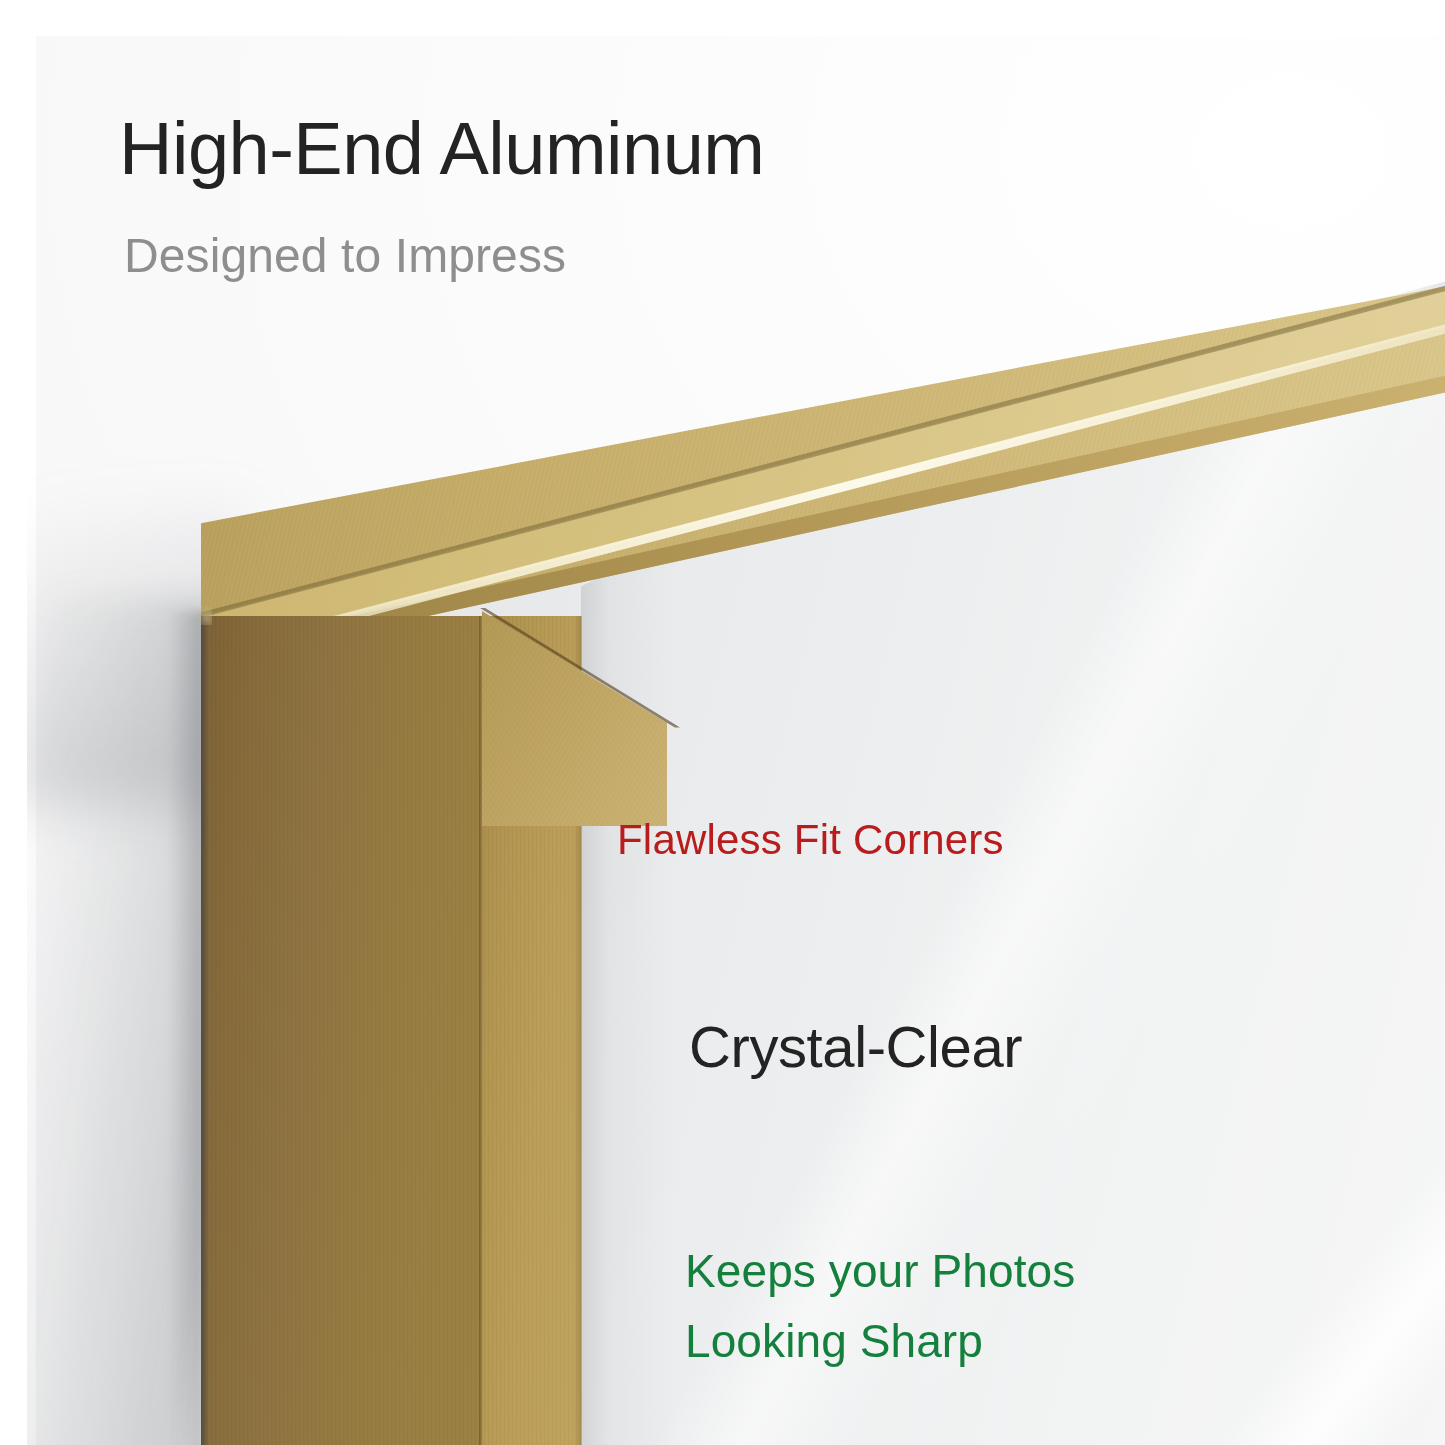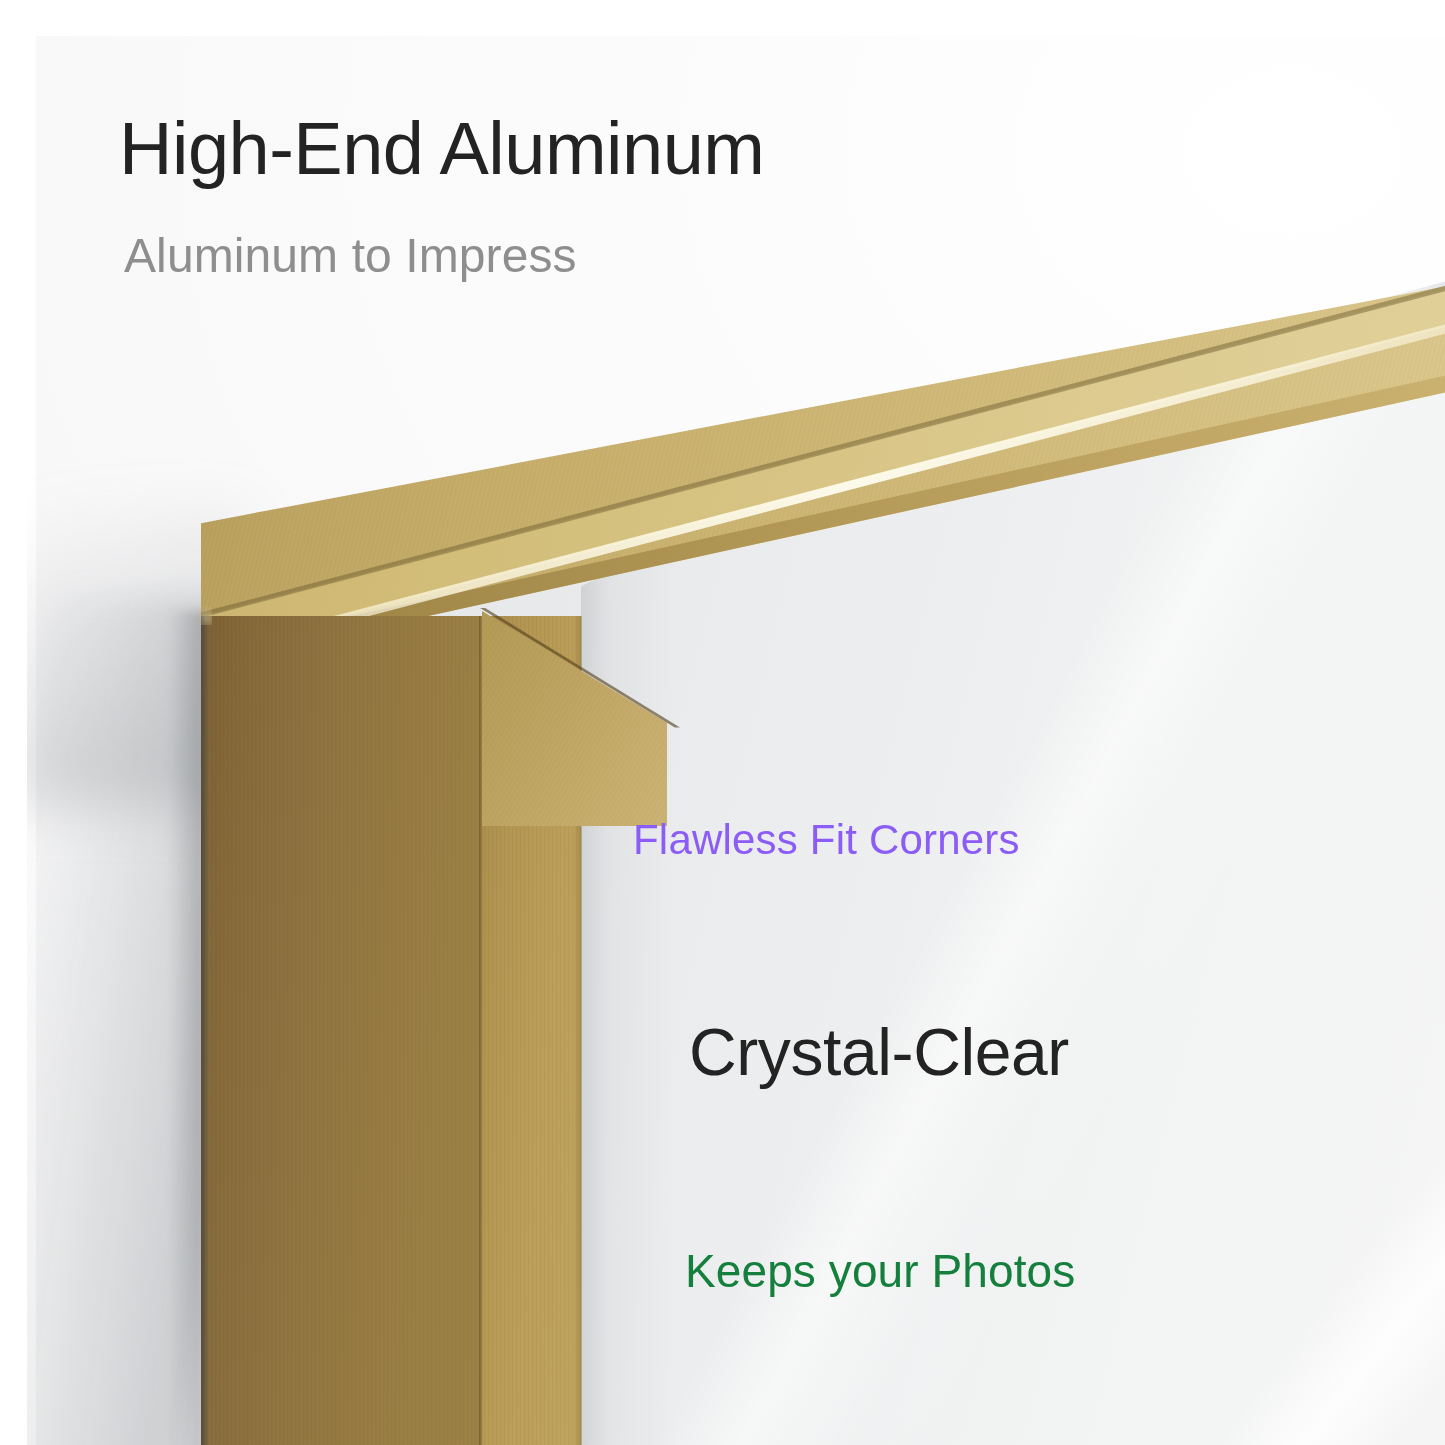--- a/index.html
+++ b/index.html
@@ -265,27 +265,27 @@
     position:absolute; left:83px; top:76px;
     font-size:74px; font-weight:300; letter-spacing:-0.5px;
     color:#232323; line-height:1.0; white-space:nowrap;
   }
   .subhead{
     position:absolute; left:88px; top:196px;
     font-size:48px; font-weight:300; letter-spacing:0.1px;
     color:#8e8e8e; line-height:1.0; white-space:nowrap;
   }
   .corner-label{
-    position:absolute; left:597px; top:783px;
+    position:absolute; left:581px; top:783px;
     font-size:42px; font-weight:400; letter-spacing:0.2px;
-    color:#8b5cf6; line-height:1.0; white-space:nowrap;
+    color:#b91c1c; line-height:1.0; white-space:nowrap;
   }
   .feature-title{
     position:absolute; left:644px; top:965px;
-    font-size:66px; font-weight:300; letter-spacing:-0.4px;
+    font-size:58px; font-weight:300; letter-spacing:-0.4px;
     color:#232323; line-height:1.28;
   }
   .feature-title span{ display:block; }
   .feature-sub{
     position:absolute; left:640px; top:1196px;
     font-size:46px; font-weight:300; letter-spacing:0.1px;
     color:#15803d; line-height:1.32;
   }
   .feature-sub span{ display:block; }
 </style>
@@ -319,25 +319,26 @@
   <div class="stile-crease"></div>
   <div class="stile-rightedge"></div>
 
   <div class="mitre-wedge"></div>
   <div class="mitre-wedge-grain"></div>
   <div class="mitre-seam"></div>
   <div class="corner-apex"></div>
   <div class="edge-shadow"></div>
 
   <div class="headline">High-End Aluminum</div>
-  <div class="subhead">Aluminum to Impress</div>
+  <div class="subhead">Designed to Impress</div>
 
   <div class="corner-label">Flawless Fit Corners</div>
 
   <div class="feature-title">
     <span>Crystal-Clear</span>
   </div>
 
   <div class="feature-sub">
     <span>Keeps your Photos</span>
+    <span>Looking Sharp</span>
   </div>
 
 </div>
 
 </body></html>

